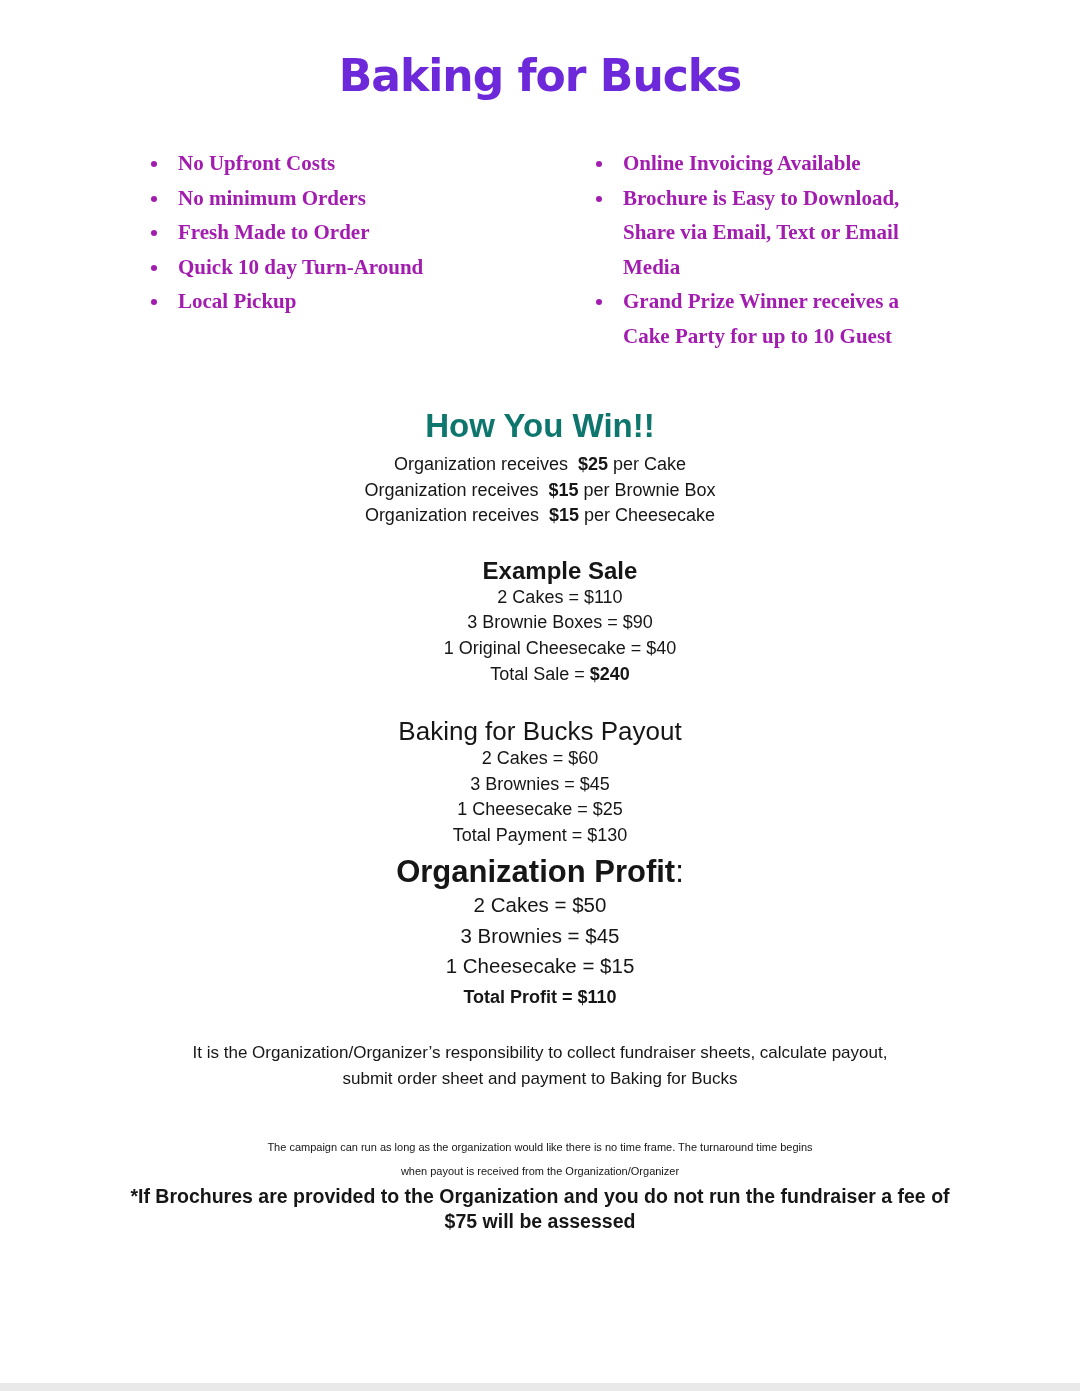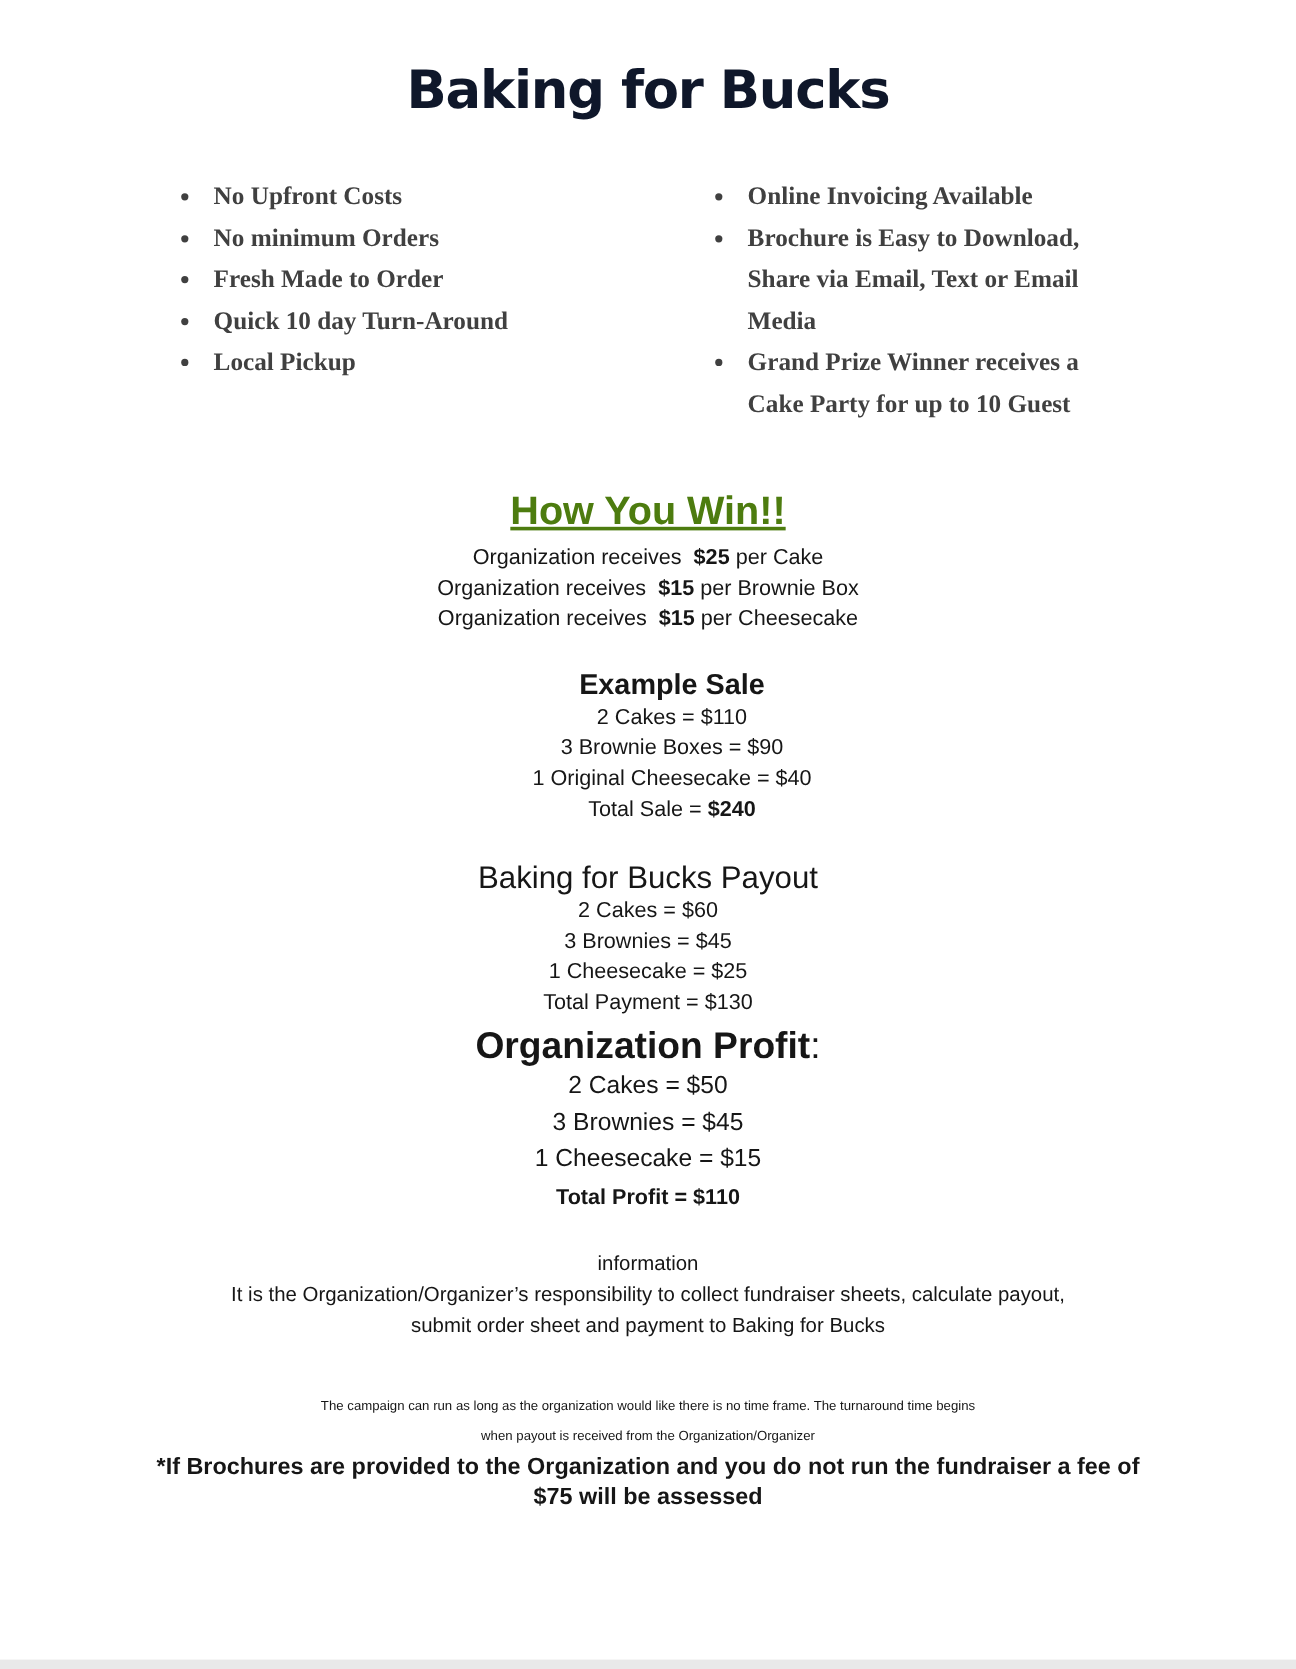--- a/index.html
+++ b/index.html
@@ -14,40 +14,40 @@
   }
   
   .title {
     padding-top:48px;
     text-align:center;
     font-family:"DejaVu Sans", sans-serif;
     font-weight:700;
     font-size:44px;
     line-height:56px;
     letter-spacing:-1px;
-    color:#0f172a;
+    color:#6d28d9;
   }
   
   .features {
     display:flex;
     width:860px;
     margin:42px 0 0 120px;
     font-family:"Liberation Serif", serif;
     font-weight:bold;
     font-size:21px;
     line-height:34.5px;
-    color:#404040;
+    color:#a21caf;
   }
   .features-col { width:445px; }
   .features-col.right { width:415px; }
   .features ul { list-style:disc; padding-left:50px; }
   .features li { padding-left:8px; }
   
   .hyw { margin-top:56px; text-align:center; }
-  .hyw-heading { font-size:33px; font-weight:bold; line-height:33px; margin-bottom:10px; color:#4d7c0f;text-decoration:underline; }
+  .hyw-heading { font-size:33px; font-weight:bold; line-height:33px; margin-bottom:10px; color:#0f766e; }
   .hyw-lines { font-size:18px; line-height:25.5px; }
   .hyw-line .pre { margin-right:10px; }
   .hyw-line .amt { font-weight:bold; margin-right:5px; }
   
   .example { margin-top:28px; text-align:center;padding-left:40px; }
   .example-heading { font-size:24px; font-weight:bold; line-height:28px; }
   .example-lines { font-size:18px; line-height:25.7px; }
   .total-line .bold { font-weight:bold; margin-left:5px; }
   
   .payout { margin-top:29px; text-align:center; }
@@ -140,21 +140,20 @@
     <div class="profit-heading"><span class="hb">Organization Profit</span><span class="hs">:</span></div>
     <div class="profit-lines">
       <div>2 Cakes = $50</div>
       <div>3 Brownies = $45</div>
       <div>1 Cheesecake = $15</div>
     </div>
     <div class="profit-total">Total Profit = $110</div>
   </div>
 
   <div class="notes">
-    <div>information</div>
     <div>It is the Organization/Organizer’s responsibility to collect fundraiser sheets, calculate payout,</div>
     <div>submit order sheet and payment to Baking for Bucks</div>
   </div>
 
   <div class="footer-notes">
     <div class="footer-small">
       <div>The campaign can run as long as the organization would like there is no time frame. The turnaround time begins</div>
       <div>when payout is received from the Organization/Organizer</div>
     </div>
     <div class="footer-bold">

